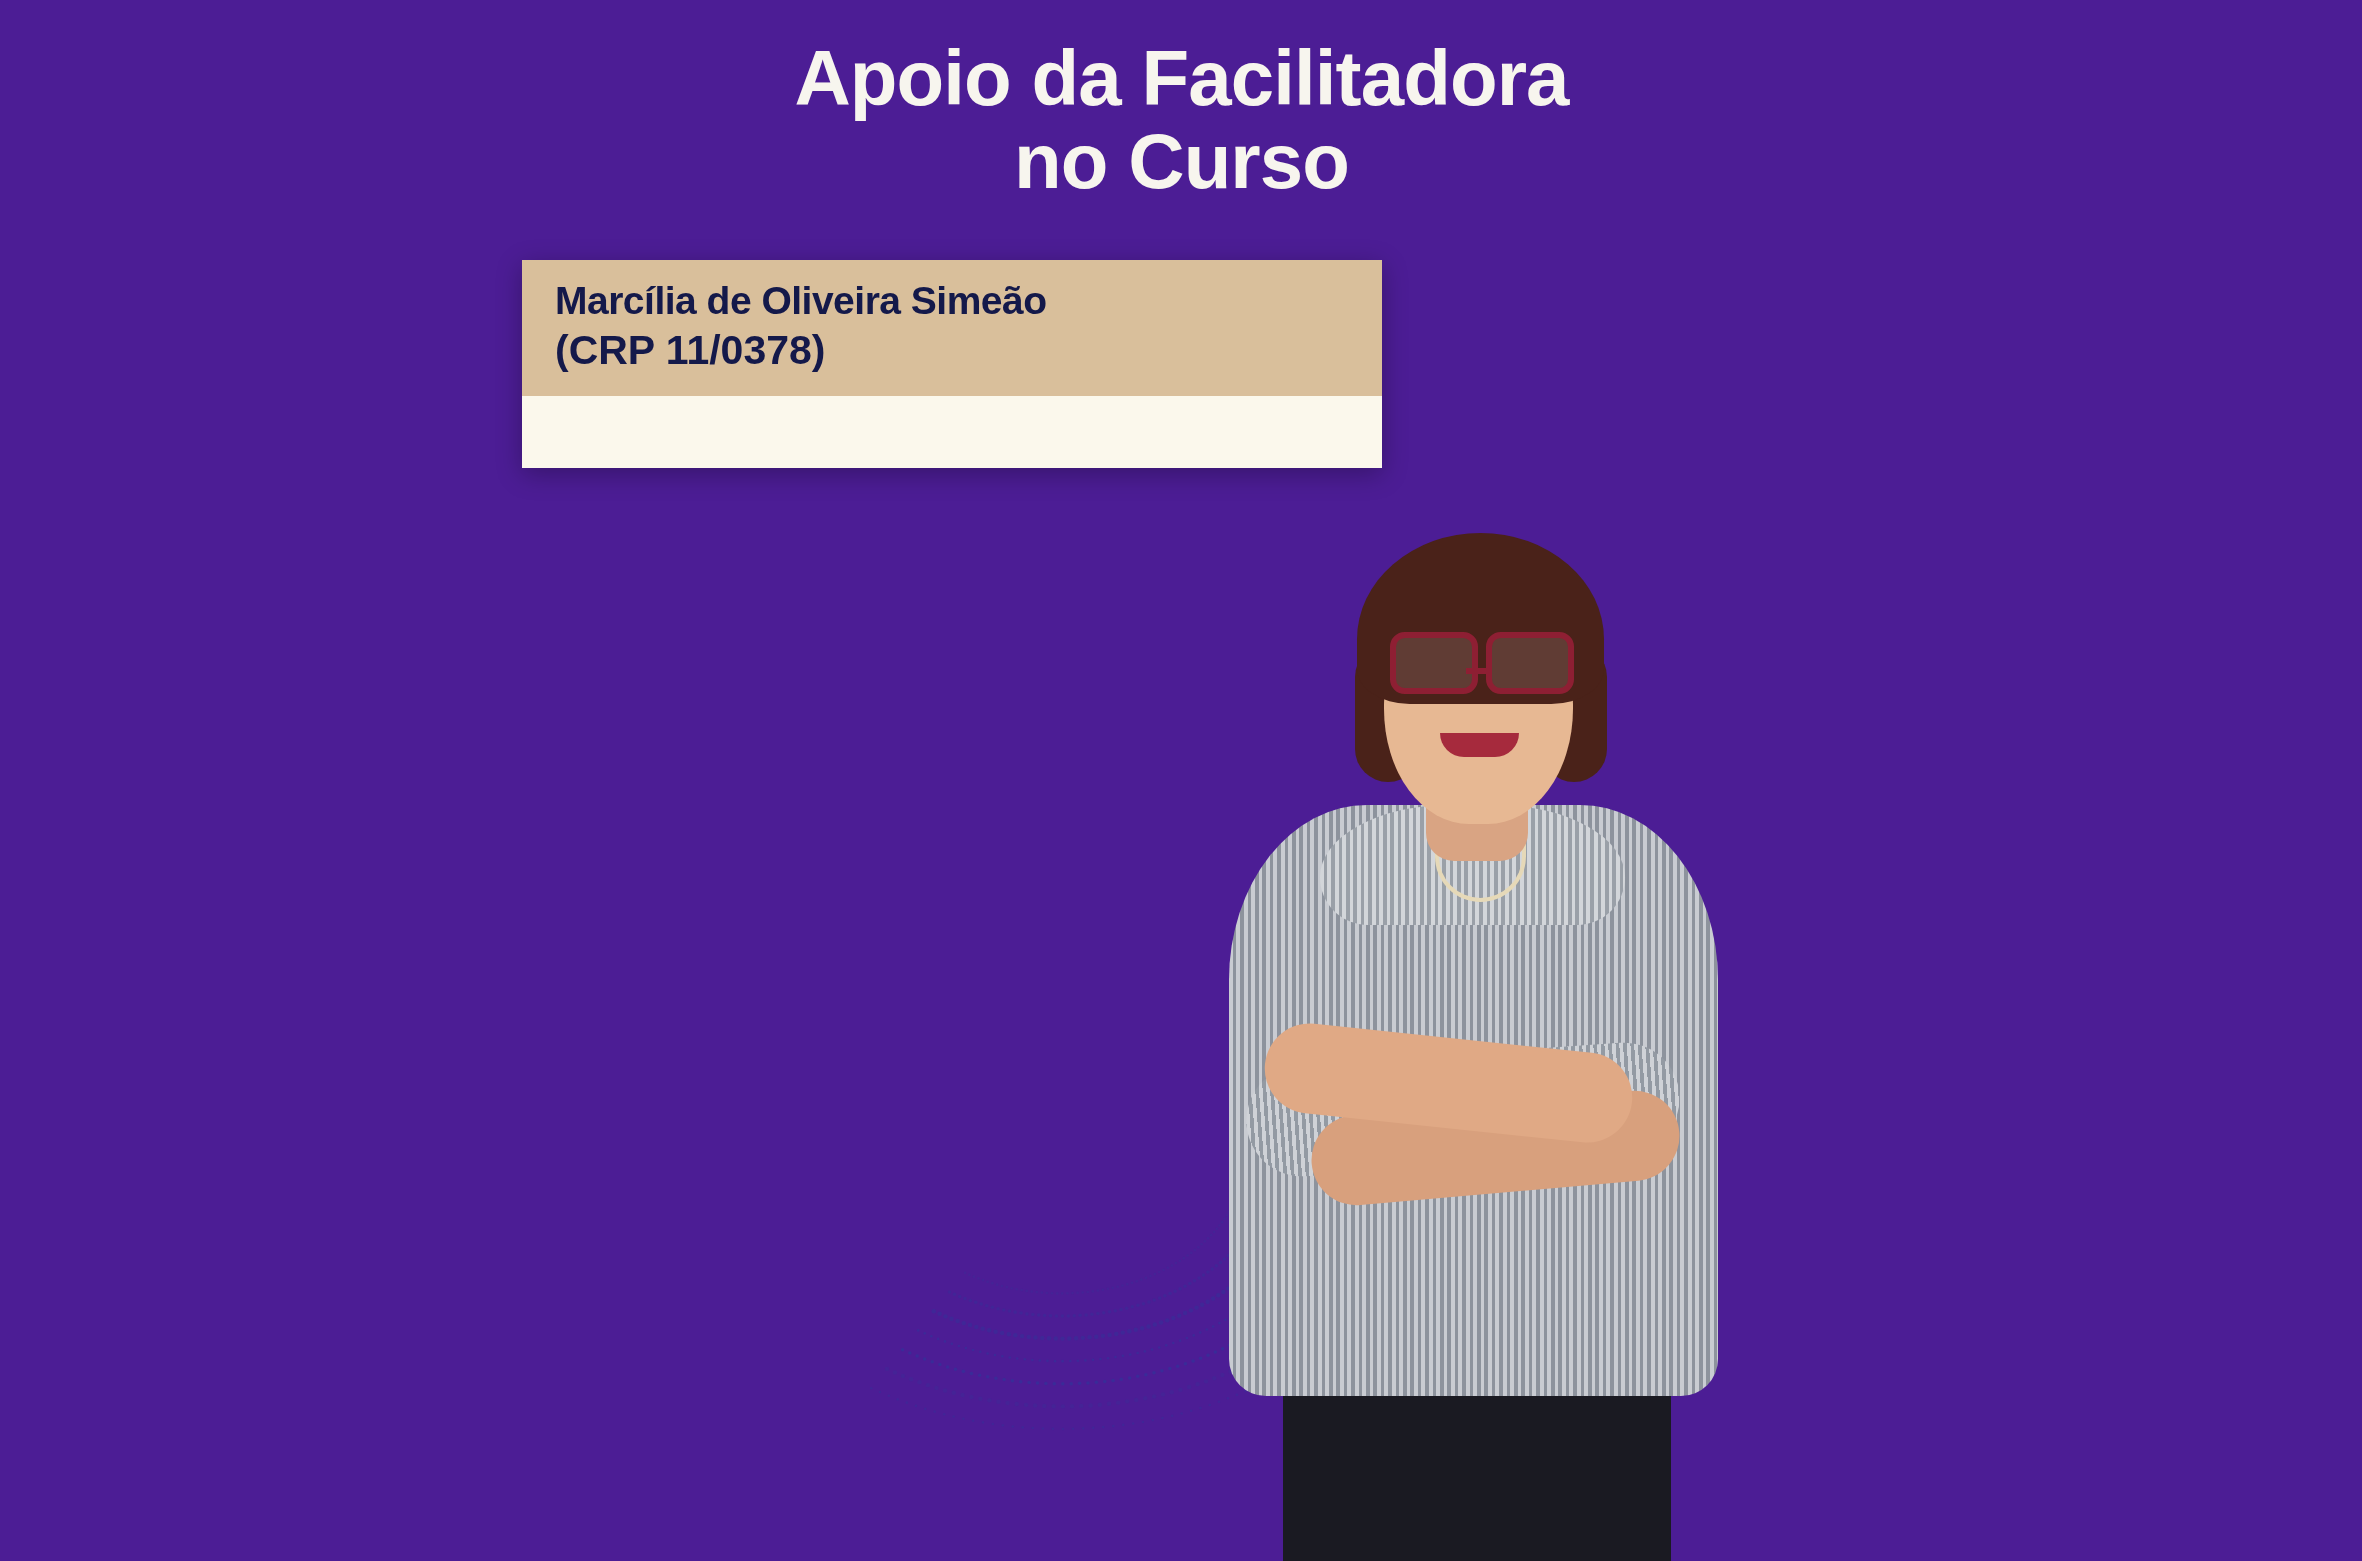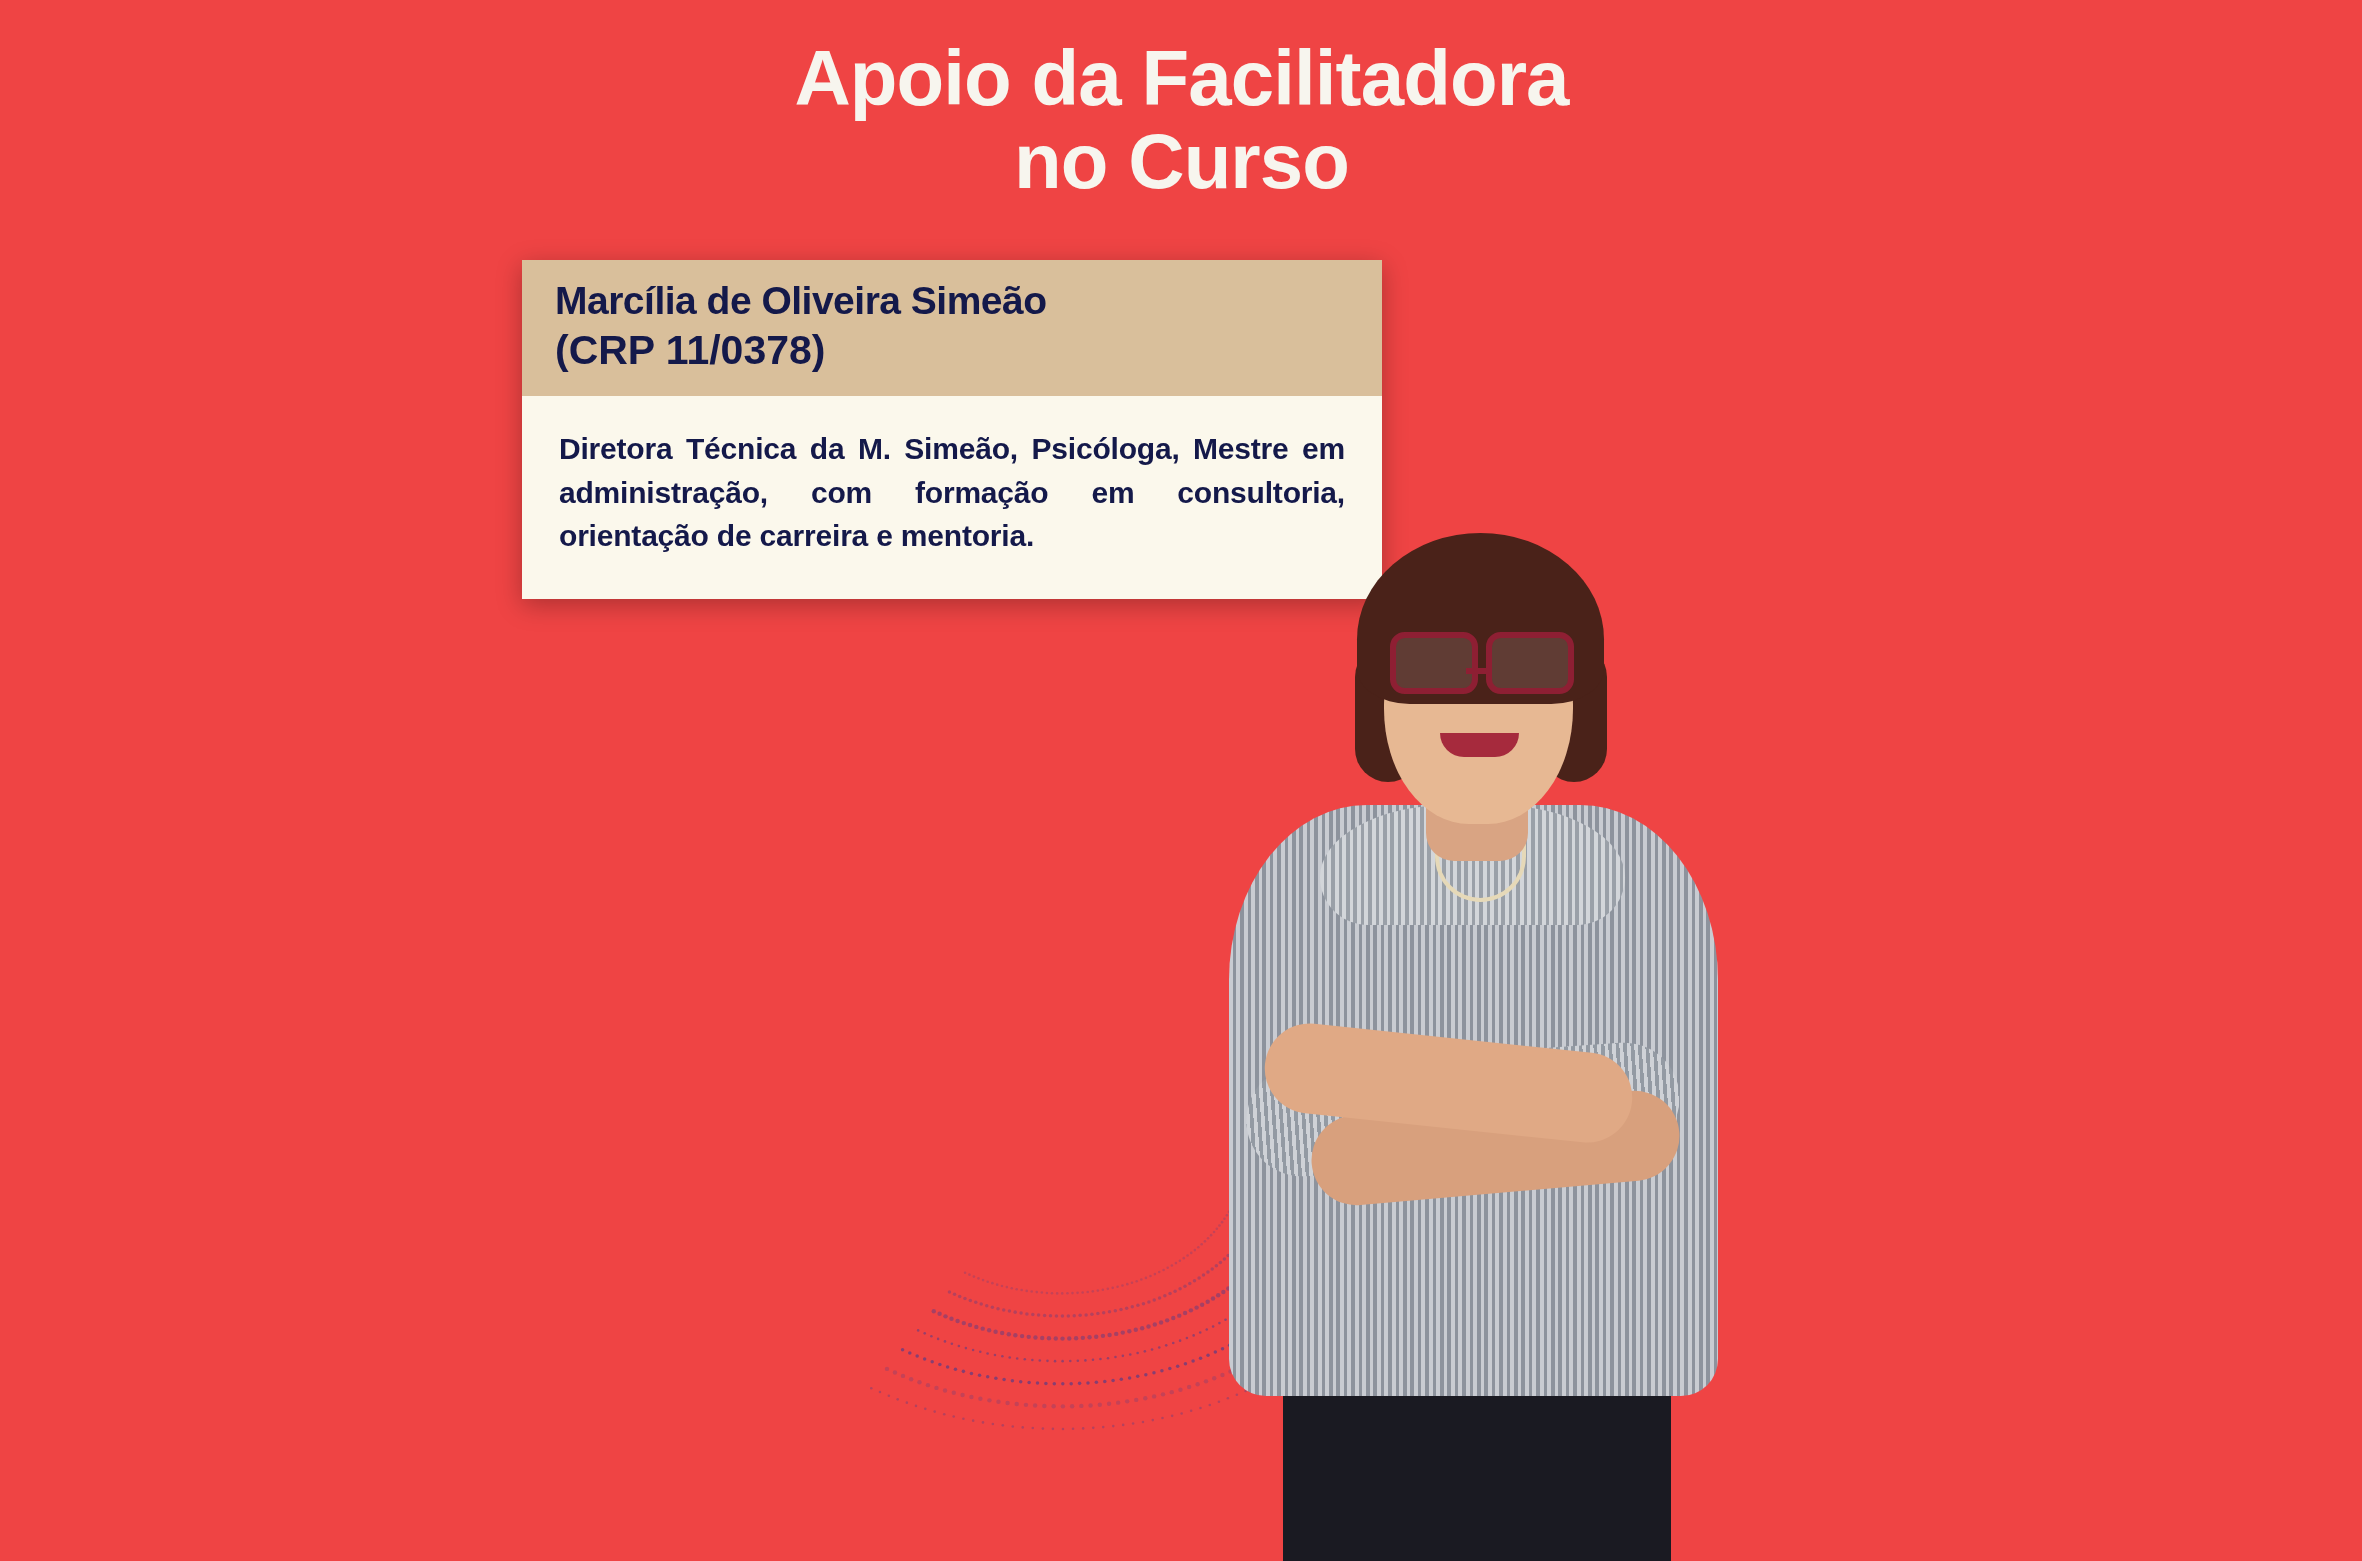--- a/index.html
+++ b/index.html
@@ -11,21 +11,21 @@
   body {
     width: 2363px;
     height: 1562px;
     overflow: hidden;
     font-family: "Liberation Sans", sans-serif;
     position: relative;
   }
   .slide {
     position: absolute;
     inset: 0;
-    background: #ef4444;
+    background: #4c1d95;
     overflow: hidden;
   }
 
   
   .swirl {
     position: absolute;
     left: 646px;
     top: 877px;
     width: 831px;
     height: 646px;
@@ -882,21 +882,20 @@
 
   <div class="title">Apoio da Facilitadora
 no Curso</div>
 
   <div class="card">
     <div class="card-header">
       <div class="card-name">Marcília de Oliveira Simeão</div>
       <div class="card-crp">(CRP 11/0378)</div>
     </div>
     <div class="card-body">
-      <p>Diretora Técnica da M. Simeão, Psicóloga, Mestre em administração, com formação em consultoria, orientação de carreira e mentoria.</p>
     </div>
   </div>
 
   <div class="person">
     <div class="p-legs"></div>
     <div class="p-body"></div>
     <div class="p-arm-l"></div>
     <div class="p-forearm-r"></div>
     <div class="p-forearm-l"></div>
     <div class="p-collar"></div>

